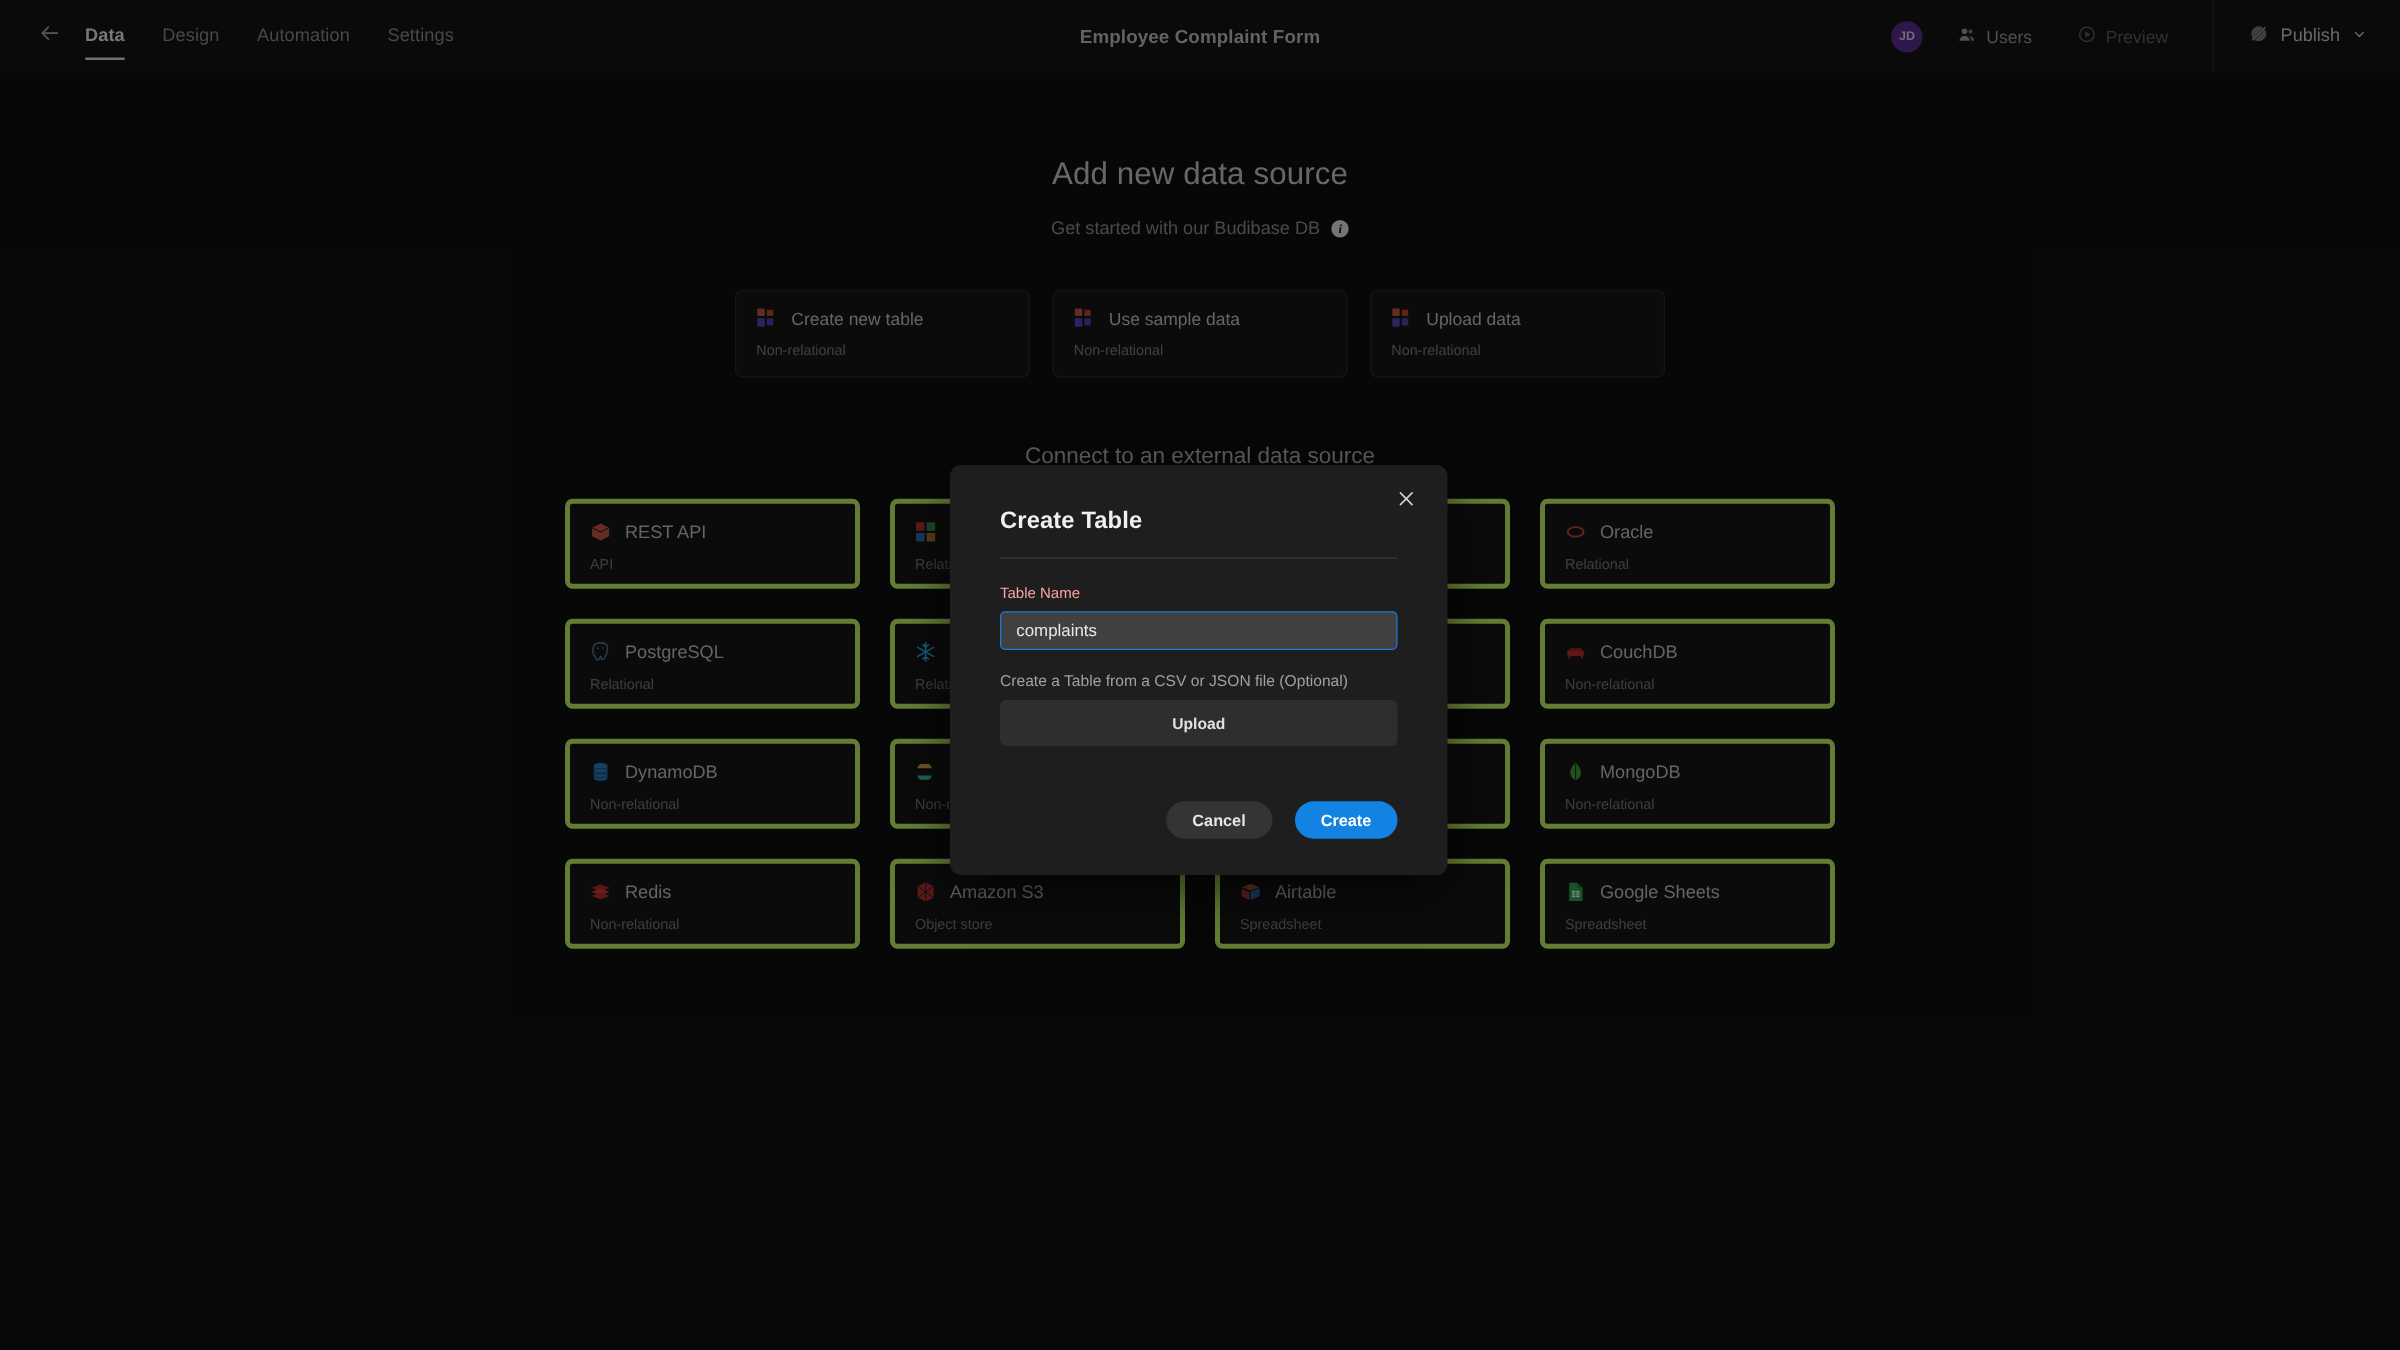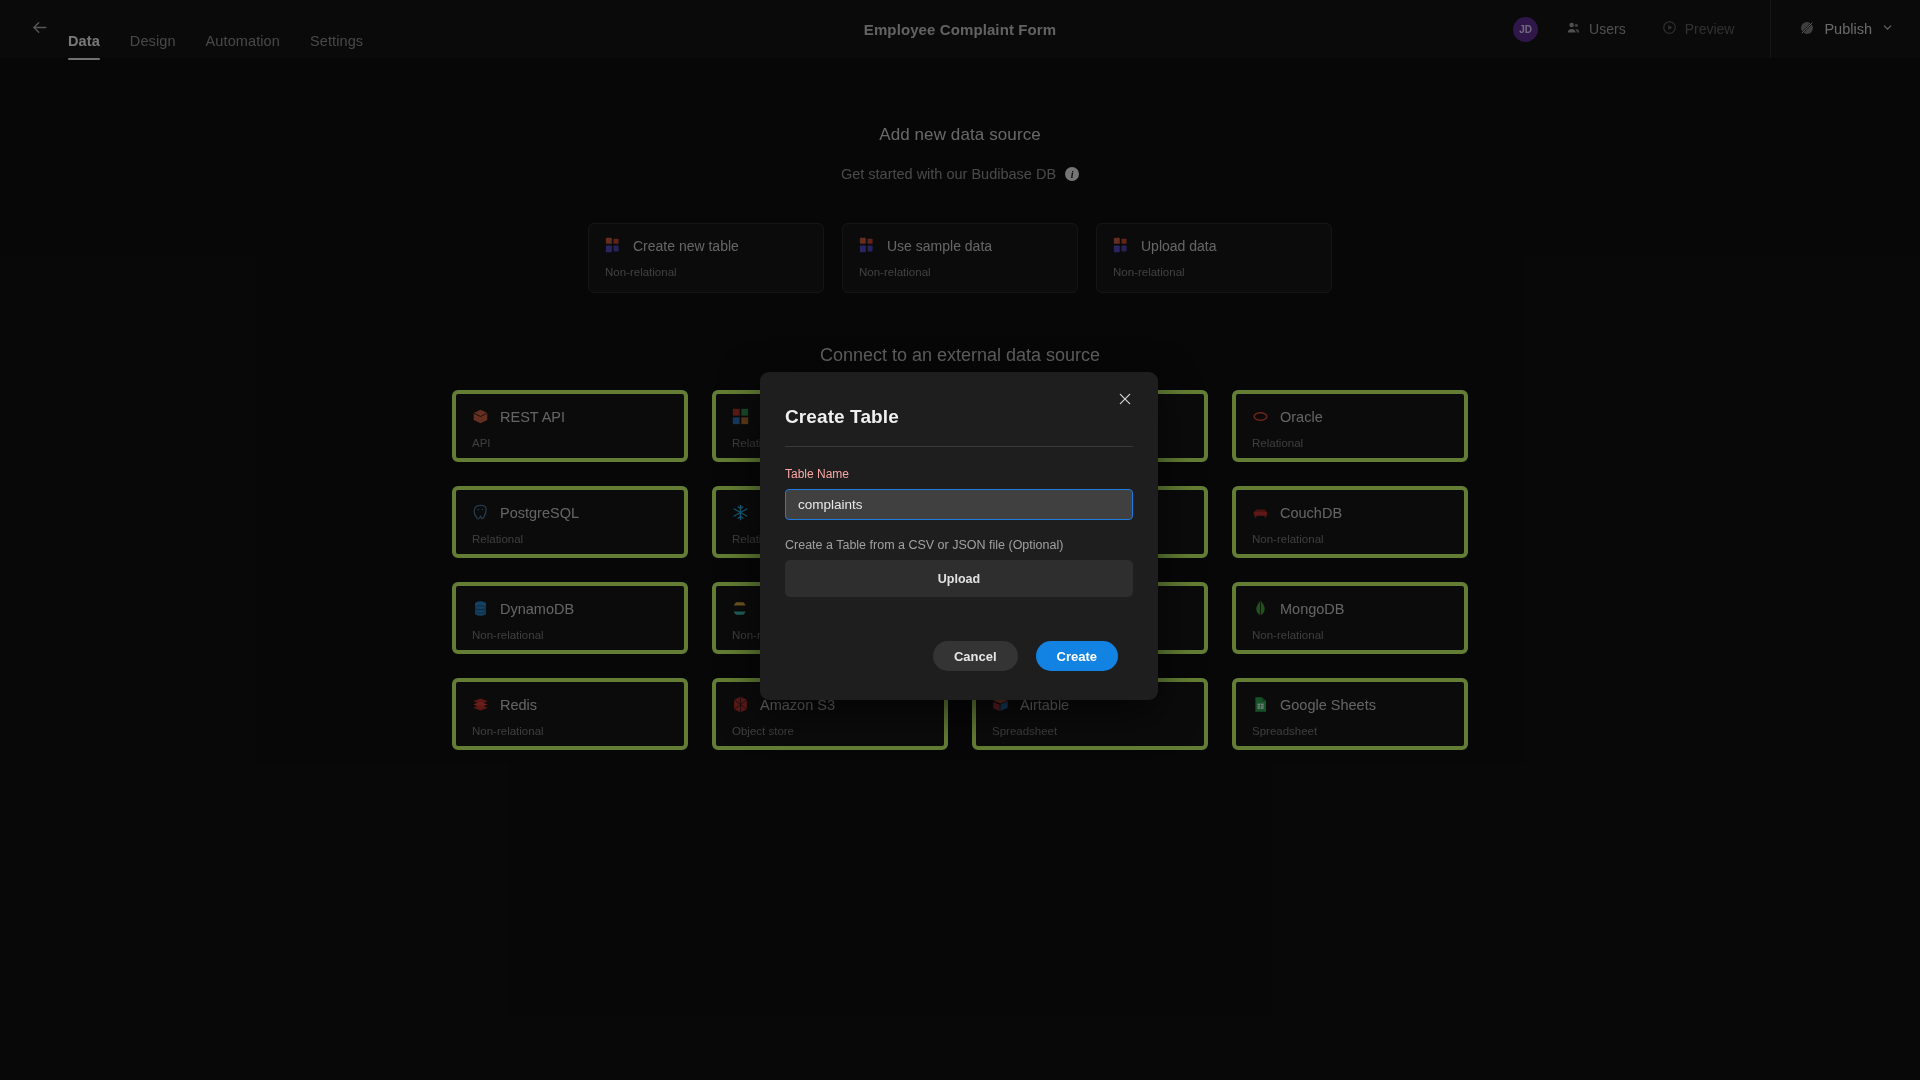--- a/index.html
+++ b/index.html
@@ -17,21 +17,21 @@
     background: #141414;
     display: flex; align-items: center;
   }
   .back-btn {
     position: absolute; left: 24px; top: 14px;
     width: 30px; height: 30px;
     display: flex; align-items: center; justify-content: center;
     color: #a8a8a8; cursor: pointer;
   }
   .nav-tabs {
-    position: absolute; left: 68px; top: 12px;
+    position: absolute; left: 68px; top: 0;
     height: 58px; display: flex; align-items: center; gap: 30px; text-align: center;
   }
   .nav-tab {
     position: relative; height: 58px;
     display: flex; align-items: center;
     font-size: 14.5px; color: #8a8a8a; cursor: pointer;
     letter-spacing: .1px;
   }
   .nav-tab.active { color: #e6e6e6; font-weight: 700; }
   .nav-tab.active::after {
@@ -71,21 +71,21 @@
   }
 
   
   .content {
     position: absolute; top: 58px; left: 0;
     width: 1920px; height: 1022px;
     overflow: hidden;
   }
   .heading {
     margin-top: 67px; text-align: center;
-    font-size: 17px; color: #c6c6c6; font-weight: 400;
+    font-size: 25px; color: #c6c6c6; font-weight: 400;
     letter-spacing: .1px;
   }
   .subheading {
     margin-top: 21px; text-align: center;
     font-size: 14.5px; color: #8d8d8d;
     display: flex; align-items: center; justify-content: center; gap: 9px;
   }
   .info-dot {
     width: 14px; height: 14px; border-radius: 50%;
     background: #e0e0e0; color: #141414;
@@ -146,21 +146,21 @@
     position: absolute; inset: 0;
     background: rgba(0,0,0,0.48);
   }
   .modal {
     position: absolute;
     left: 760px; top: 372px;
     width: 398px; height: 328px;
     background: #1e1e1e;
     border-radius: 9px;
     box-shadow: 0 12px 40px rgba(0,0,0,.6);
-    padding: 0 25px;
+    padding: 0 40px;
   }
   .modal-close {
     position: absolute; right: 20px; top: 14px;
     width: 26px; height: 26px;
     display: flex; align-items: center; justify-content: center;
     color: #d2d2d2; cursor: pointer; font-size: 19px;
     line-height: 1;
   }
   .modal-title {
     padding-top: 34px;

